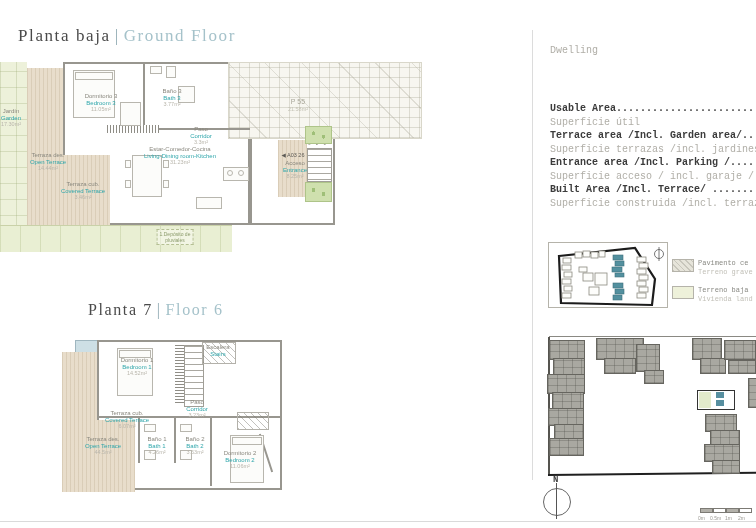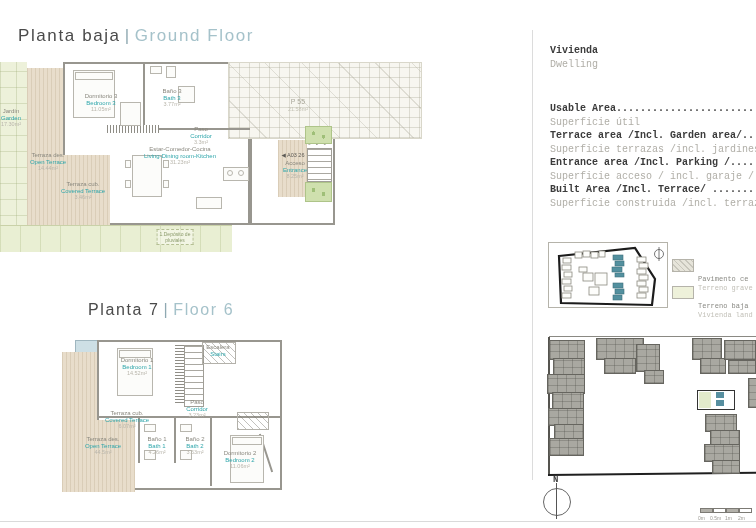--- a/index.html
+++ b/index.html
@@ -2,21 +2,21 @@
 <html><head>
 <meta charset="utf-8">
 <style>
   html,body{margin:0;padding:0;}
   body{
     width:756px;height:528px;position:relative;overflow:hidden;background:#ffffff;
     font-family:"Liberation Mono","DejaVu Sans Mono",monospace;
   }
   .abs{position:absolute;box-sizing:border-box;}
   
-  .ptitle{position:absolute;white-space:nowrap;font-family:Liberation Sans, sans-serif;
+  .ptitle{position:absolute;white-space:nowrap;font-family:Liberation Serif, serif;
     color:#4a4a4a;letter-spacing:1.6px;}
   .ptitle .sep{color:#8fa9b2;padding:0 4px;}
   .ptitle .en{color:#a5c2ca;}
   
   .wall{position:absolute;background:#fff;border:2.5px solid #98968f;box-sizing:border-box;}
   .iwall{position:absolute;background:#98968f;}
   .furn{position:absolute;background:#fcfcfa;border:1px solid #b8b6ae;box-sizing:border-box;}
   .garden{position:absolute;background:#edf1da;
     background-image:repeating-linear-gradient(0deg,rgba(150,165,110,.28) 0 1px,transparent 1px 16px),
                      repeating-linear-gradient(90deg,rgba(150,165,110,.28) 0 1px,transparent 1px 16px);}
@@ -51,21 +51,21 @@
       color:#8a9a6a;border:1px dashed #b5c093;padding:1px 2px;background:rgba(255,255,255,.4);
       font-family:"Liberation Sans","DejaVu Sans",sans-serif;white-space:nowrap;}
   .stairnums{position:absolute;font-size:4.5px;color:#8a887f;letter-spacing:2px;
       font-family:"Liberation Sans","DejaVu Sans",sans-serif;}
   
   .sb-line{white-space:nowrap;overflow:visible;font-size:10px;line-height:13.5px;}
   .sb-bold{font-weight:bold;color:#3c3c3c;}
   .sb-gray{color:#b0aea7;}
   .legend-sw{position:absolute;width:22px;height:13px;border:1px solid #b5b3aa;box-sizing:border-box;}
   .legend-txt{position:absolute;font-size:7px;line-height:9px;white-space:nowrap;}
-  .legend-txt .l1{color:#8a8a84;display:block;margin-top:16px;}
+  .legend-txt .l1{color:#8a8a84;display:block;}
   .legend-txt .l2{color:#c2c0b8;display:block;}
   .compassN{position:absolute;font-size:9px;font-weight:bold;color:#444;}
   .compass-circle{position:absolute;width:26px;height:26px;border:1.2px solid #666;border-radius:50%;}
   .compass-needle{position:absolute;width:1px;background:#555;}
   .scale-seg{height:5px;border:0.8px solid #7c7a74;box-sizing:border-box;display:inline-block;}
   .scale-lab{position:absolute;font-size:5px;color:#9a9892;font-family:"Liberation Sans",sans-serif;}
 </style>
 </head>
 <body>
 
@@ -238,21 +238,20 @@
     <span class="es">Dormitorio 2</span>
     <span class="en">Bedroom 2</span>
     <span class="ar">11.06m²</span>
   </div>
 </div>
 
 <div class="abs" style="left:532px;top:30px;width:1px;height:450px;background:#dcdcdc;"></div>
 <div class="abs" style="left:0;top:521px;width:756px;height:1px;background:#dadada;"></div>
 
 <div class="abs" style="left:550px;top:44px;width:206px;">
-  <div class="sb-line sb-bold" style="font-size:10px;">Vivienda</div>
   <div class="sb-line sb-gray" style="font-size:10px;">Dwelling</div>
 </div>
 
 <div class="abs" style="left:550px;top:102px;width:220px;">
   <div class="sb-line sb-bold">Usable Area...................................</div>
   <div class="sb-line sb-gray">Superficie útil</div>
   <div class="sb-line sb-bold">Terrace area /Incl. Garden area/..............</div>
   <div class="sb-line sb-gray">Superficie terrazas /incl. jardines/</div>
   <div class="sb-line sb-bold">Entrance area /Incl. Parking /................</div>
   <div class="sb-line sb-gray">Superficie acceso / incl. garaje /</div>

